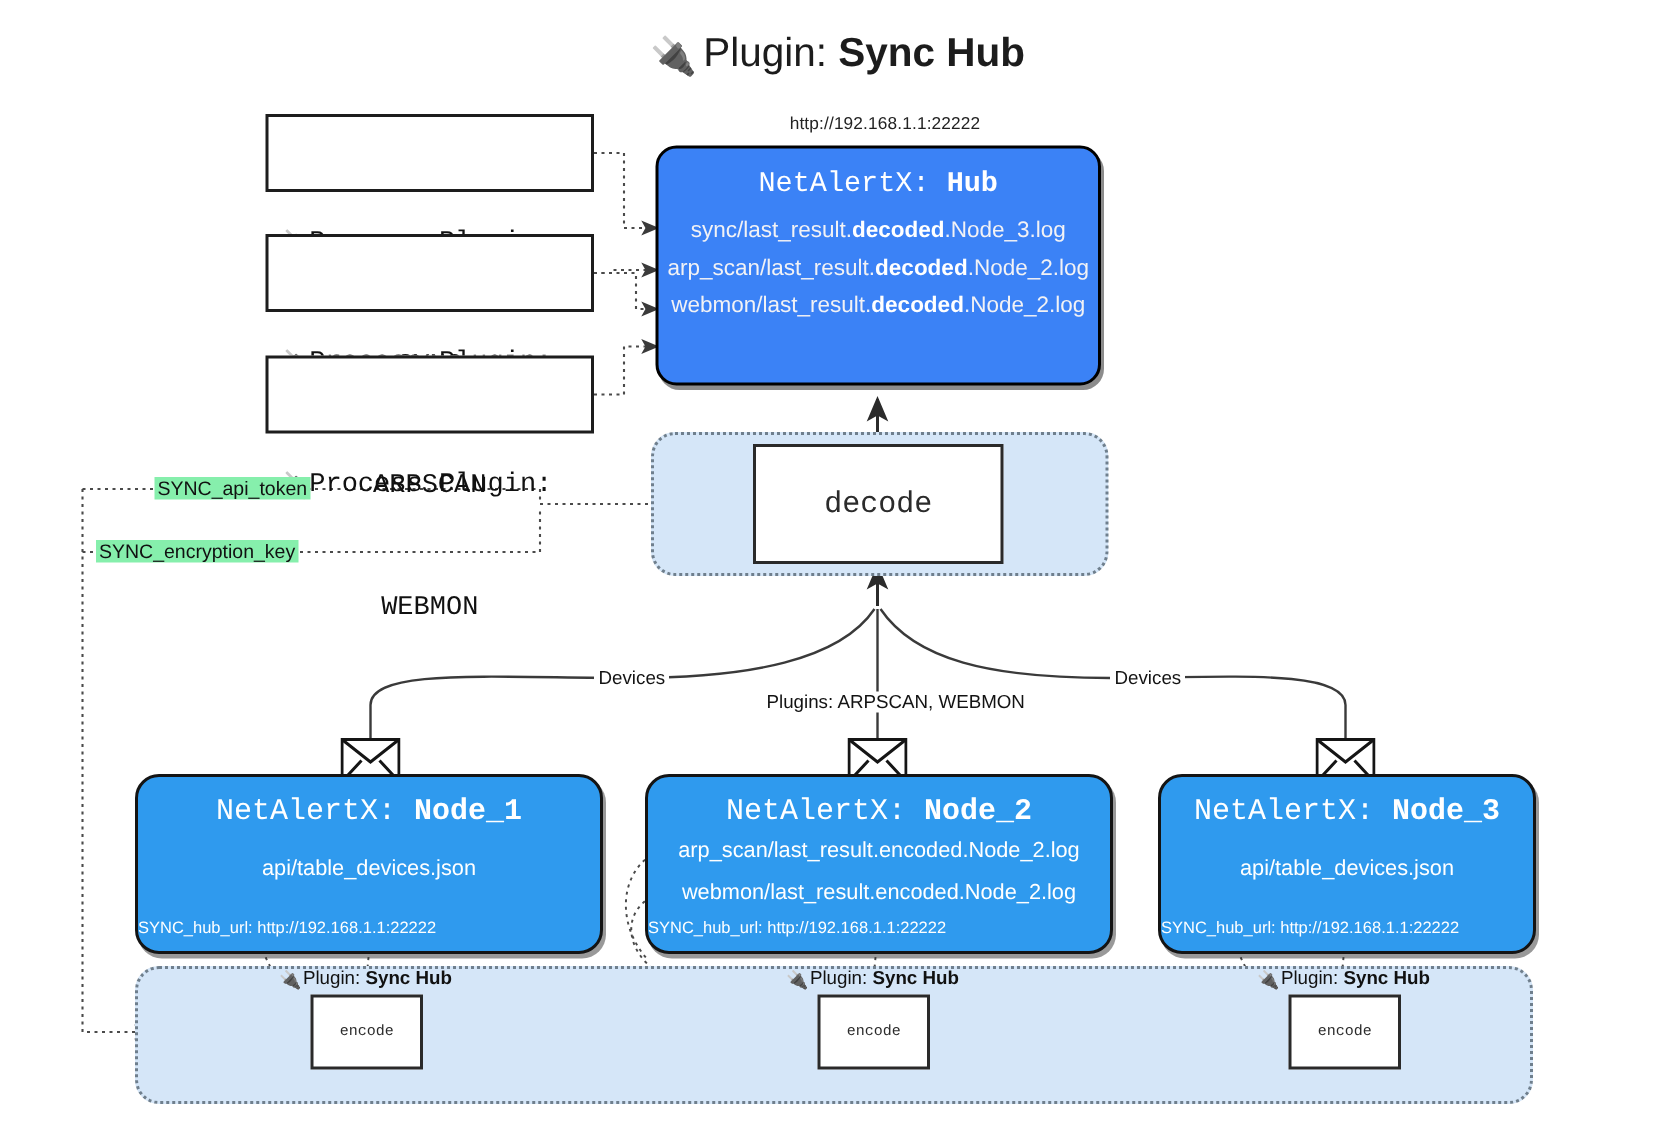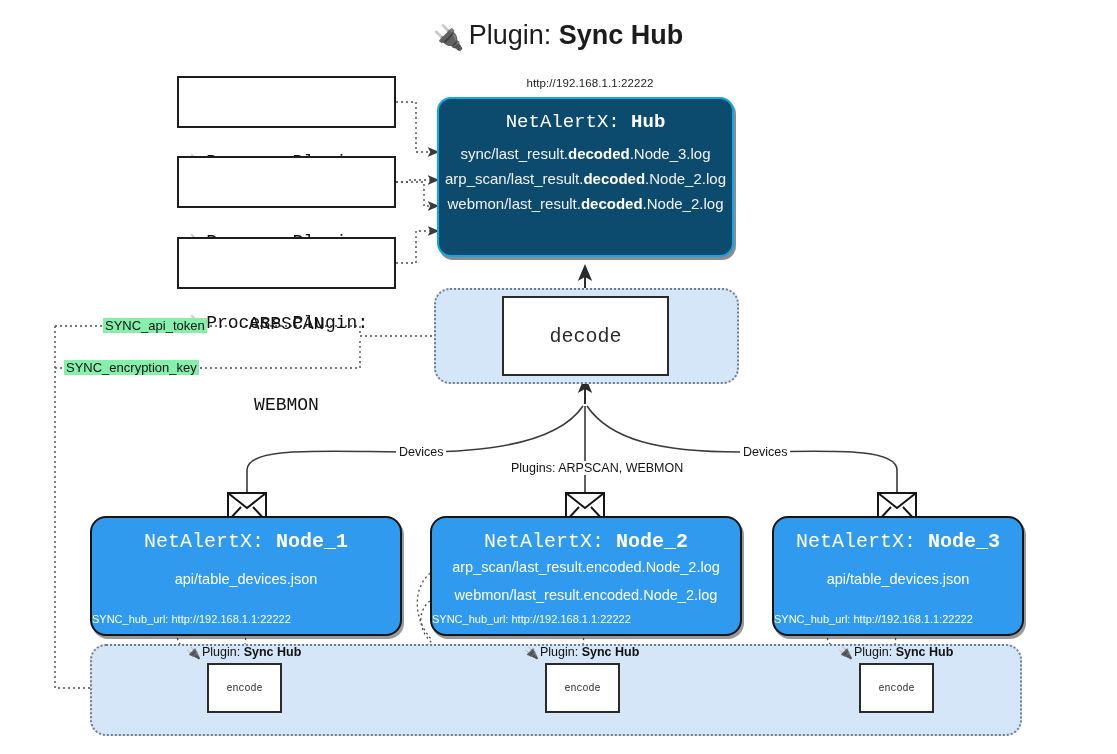--- a/index.html
+++ b/index.html
@@ -75,22 +75,22 @@
     font-family: "DejaVu Sans", sans-serif;
     font-size: 17px;
     vertical-align: -2px;
   }
   .proc-l1 { display: block; text-align: left; padding-left: 6px; }
   .proc-l2 { display: block; }
 
   .hub-node {
     position: absolute;
     box-sizing: border-box;
-    background: #0c4a6e;
-    border: 2px solid #0ea5e9;
+    background: #3b82f6;
+    border: 2px solid #000000;
     border-radius: 14px;
     box-shadow: 2px 3px 0 rgba(0,0,0,.45);
     color: #ffffff;
   }
   .hub-node .node-title {
     font-family: "Liberation Mono", "DejaVu Sans Mono", monospace;
     font-size: 19px;
     text-align: center;
     margin-top: 12px;
     white-space: pre;

